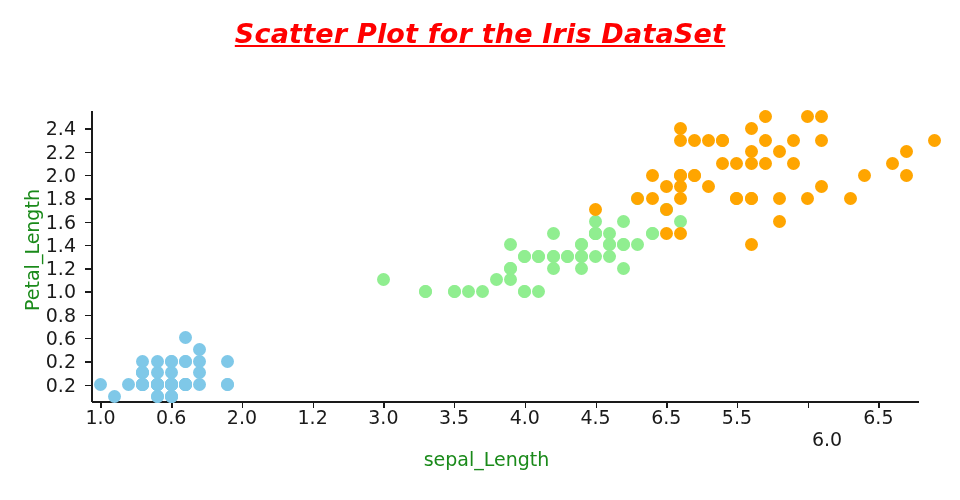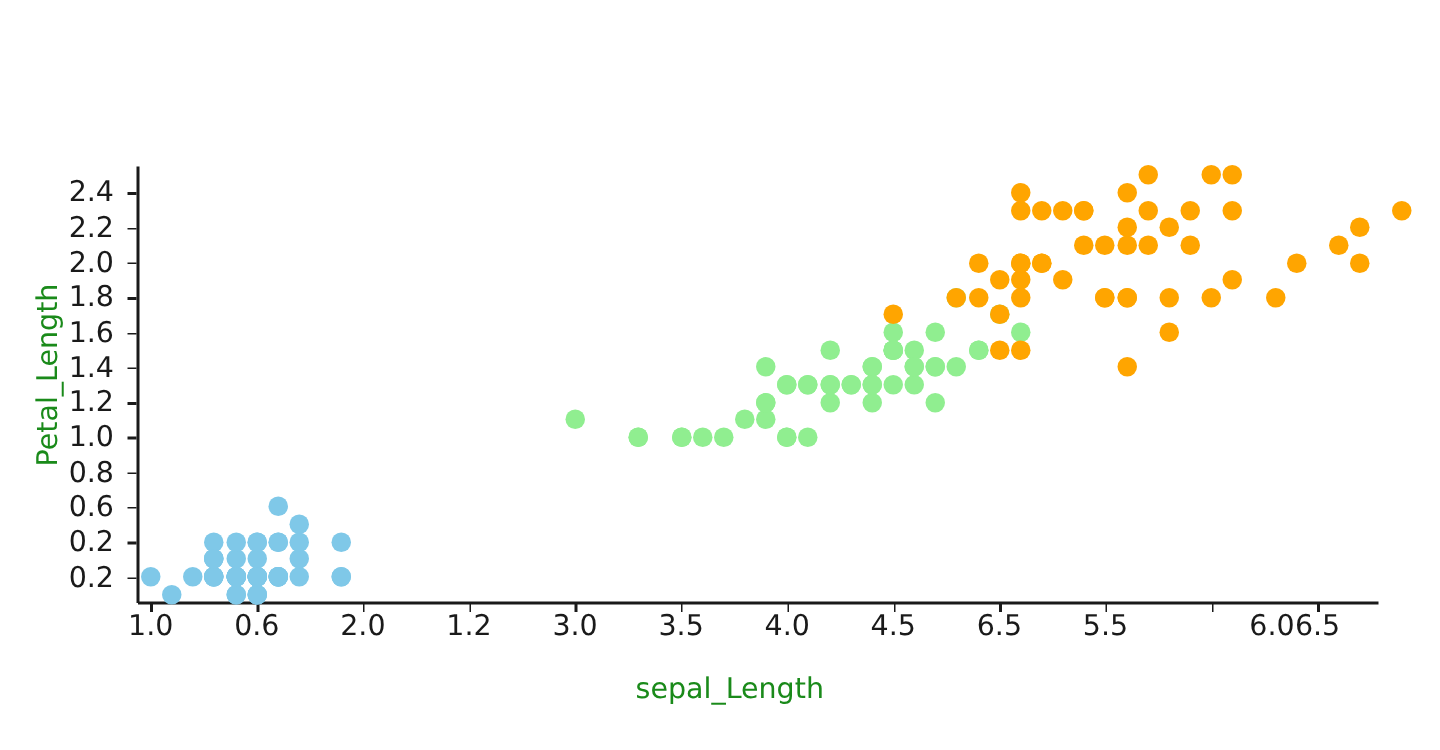--- a/index.html
+++ b/index.html
@@ -68,20 +68,21 @@
     width:13px;height:13px;
     border-radius:50%;
     margin-left:-6.5px;margin-top:-6.5px;
   }
 </style>
 </head>
 <body>
 
 <div id="chart-root">
 
+  <div id="chart-title">Scatter Plot for the Iris DataSet</div>
 
   <div class="axis-line" id="axis-y"></div>
   <div class="axis-line" id="axis-x"></div>
 
   <div id="ticks-x">
       <div class="tick tick-x" style="left: 100.486px;"></div>
       <div class="ticklabel ticklabel-x" style="left: 100.486px;">1.0</div>
       <div class="tick tick-x" style="left: 171.205px;"></div>
       <div class="ticklabel ticklabel-x" style="left: 171.205px;">0.6</div>
       <div class="tick tick-x" style="left: 241.925px;"></div>
@@ -94,21 +95,21 @@
       <div class="ticklabel ticklabel-x" style="left: 454.082px;">3.5</div>
       <div class="tick tick-x" style="left: 524.801px;"></div>
       <div class="ticklabel ticklabel-x" style="left: 524.801px;">4.0</div>
       <div class="tick tick-x" style="left: 595.521px;"></div>
       <div class="ticklabel ticklabel-x" style="left: 595.521px;">4.5</div>
       <div class="tick tick-x" style="left: 666.24px;"></div>
       <div class="ticklabel ticklabel-x" style="left: 666.24px;">6.5</div>
       <div class="tick tick-x" style="left: 736.959px;"></div>
       <div class="ticklabel ticklabel-x" style="left: 736.959px;">5.5</div>
       <div class="tick tick-x" style="left: 807.678px;"></div>
-      <div class="ticklabel ticklabel-x" style="left: 848px;">6.0</div>
+      <div class="ticklabel ticklabel-x" style="left: 827px; margin-top: 22px;">6.0</div>
       <div class="tick tick-x" style="left: 878.397px;"></div>
       <div class="ticklabel ticklabel-x" style="left: 878.397px;">6.5</div>
     </div>
   <div id="ticks-y">
       <div class="tick tick-y" style="top: 384.54px;"></div>
       <div class="ticklabel ticklabel-y" style="top: 384.54px;">0.2</div>
       <div class="tick tick-y" style="top: 361.26px;"></div>
       <div class="ticklabel ticklabel-y" style="top: 361.26px;">0.2</div>
       <div class="tick tick-y" style="top: 337.98px;"></div>
       <div class="ticklabel ticklabel-y" style="top: 337.98px;">0.6</div>

